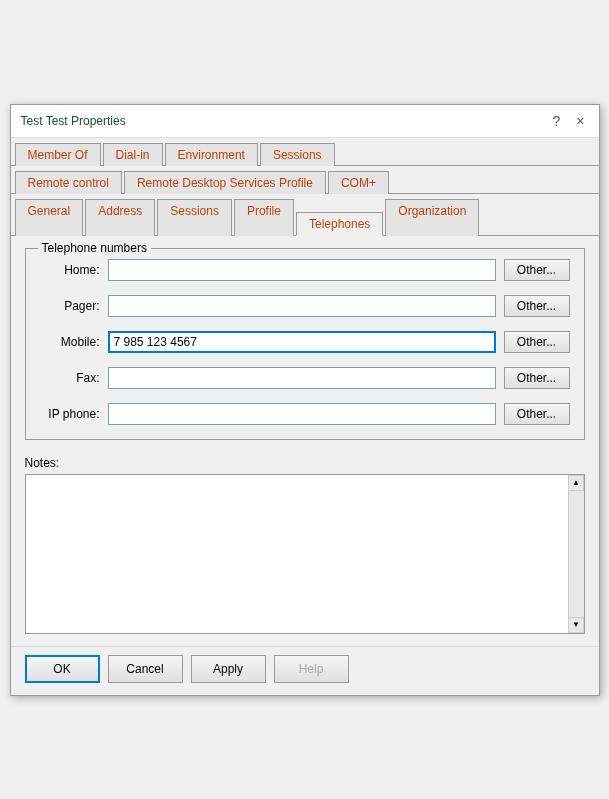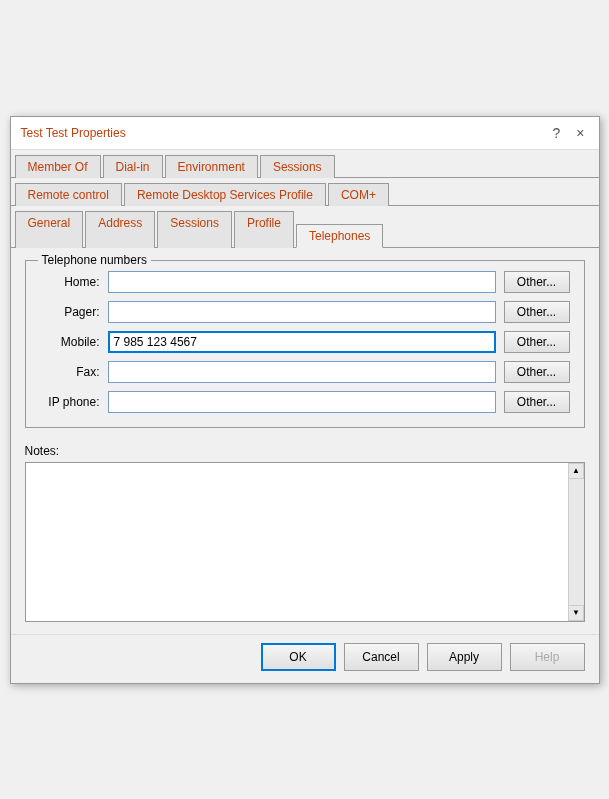--- a/index.html
+++ b/index.html
@@ -24,21 +24,21 @@
       background: #fff;
       padding: 8px 10px;
       display: flex;
       align-items: center;
       justify-content: space-between;
       border-bottom: 1px solid #ddd;
     }
     .title-bar-left {
       font-size: 12px;
       font-weight: normal;
-      color: #c2410c;
+      color: #14532d;
     }
     .title-bar-right {
       display: flex;
       gap: 8px;
       align-items: center;
     }
     .title-btn {
       background: none;
       border: none;
       cursor: pointer;
@@ -88,21 +88,21 @@
       position: absolute;
       top: -8px;
       left: 12px;
       background: #f0f0f0;
       padding: 0 4px;
       font-size: 12px;
     }
     .field-row {
       display: flex;
       align-items: center;
-      margin-bottom: 8px;
+      margin-bottom: 14px;
     }
     .field-row:last-child {
       margin-bottom: 0;
     }
     .field-label {
       width: 68px;
       text-align: right;
       padding-right: 8px;
       font-size: 12px;
       flex-shrink: 0;
@@ -175,21 +175,20 @@
       background: #e8e8e8;
       flex-shrink: 0;
     }
     .scroll-track {
       flex: 1;
       width: 100%;
       background: #e8e8e8;
     }
     .button-bar {
       display: flex;
-      justify-content: flex-end;
       padding: 8px 14px 12px;
       gap: 8px;
       border-top: 1px solid #ddd;
     }
     .dialog-btn {
       padding: 4px 0;
       width: 75px;
       height: 28px;
       border: 1px solid #999;
       background: linear-gradient(to bottom, #f5f5f5, #e0e0e0);
@@ -228,20 +227,21 @@
       <div class="tab">Remote control</div>
       <div class="tab">Remote Desktop Services Profile</div>
       <div class="tab">COM+</div>
     </div>
     <div class="tab-row">
       <div class="tab">General</div>
       <div class="tab">Address</div>
       <div class="tab">Sessions</div>
       <div class="tab">Profile</div>
       <div class="tab active">Telephones</div>
+      <div class="tab">Organization</div>
     </div>
   </div>
 
   <div class="content-area">
 
     <div class="group-box">
       <span class="group-box-legend">Telephone numbers</span>
 
       <div class="field-row">
         <span class="field-label">Home:</span>

